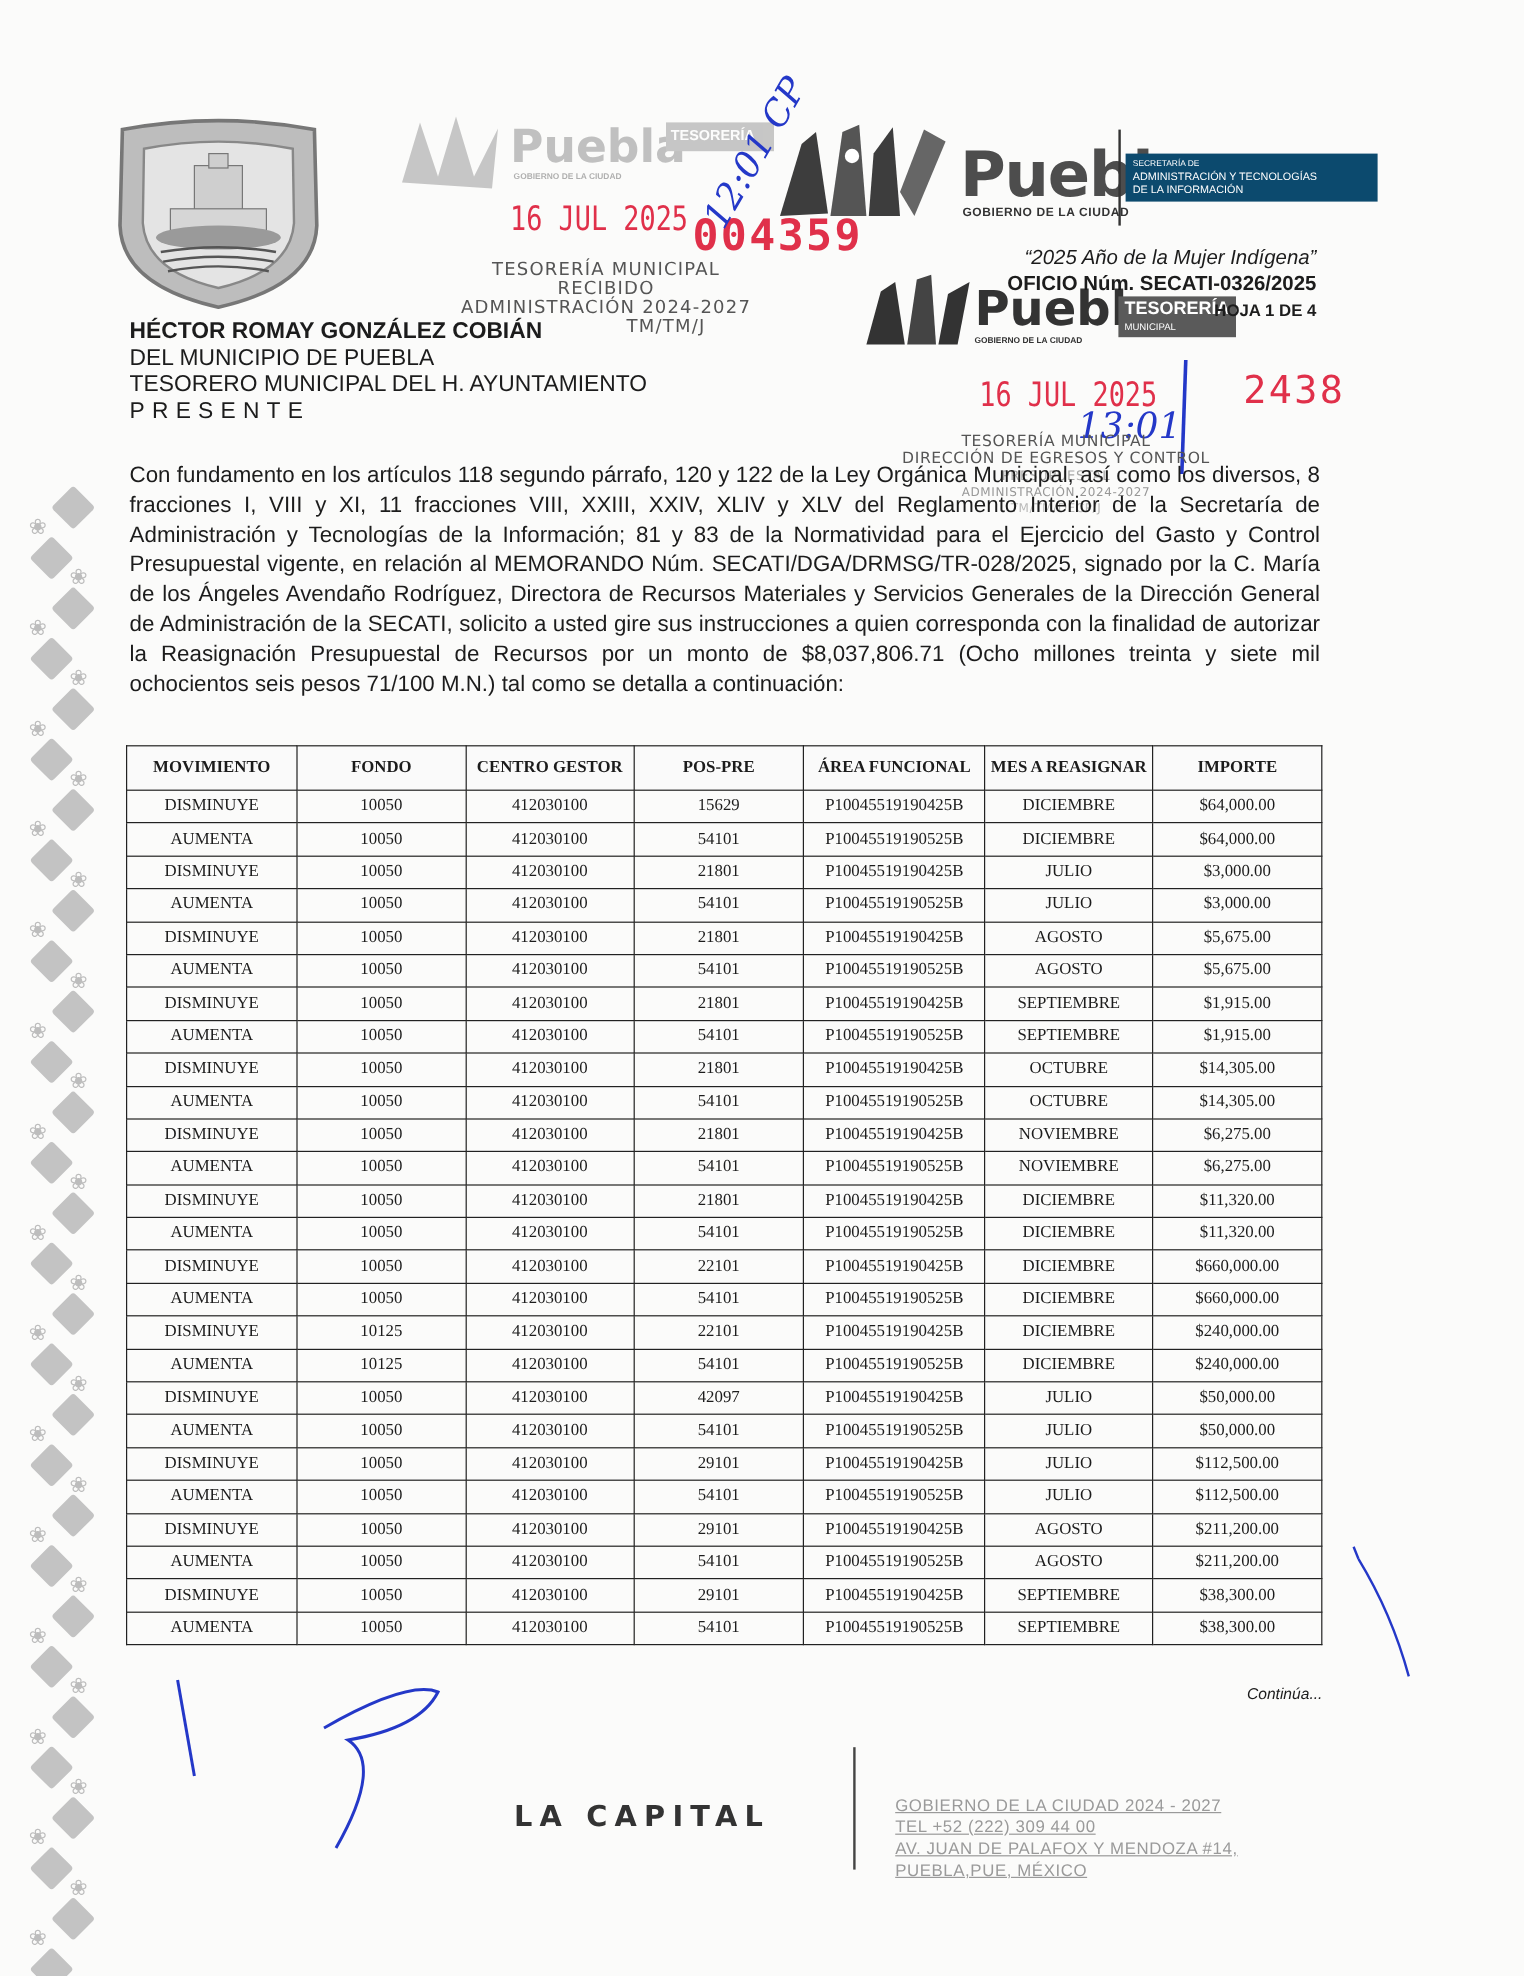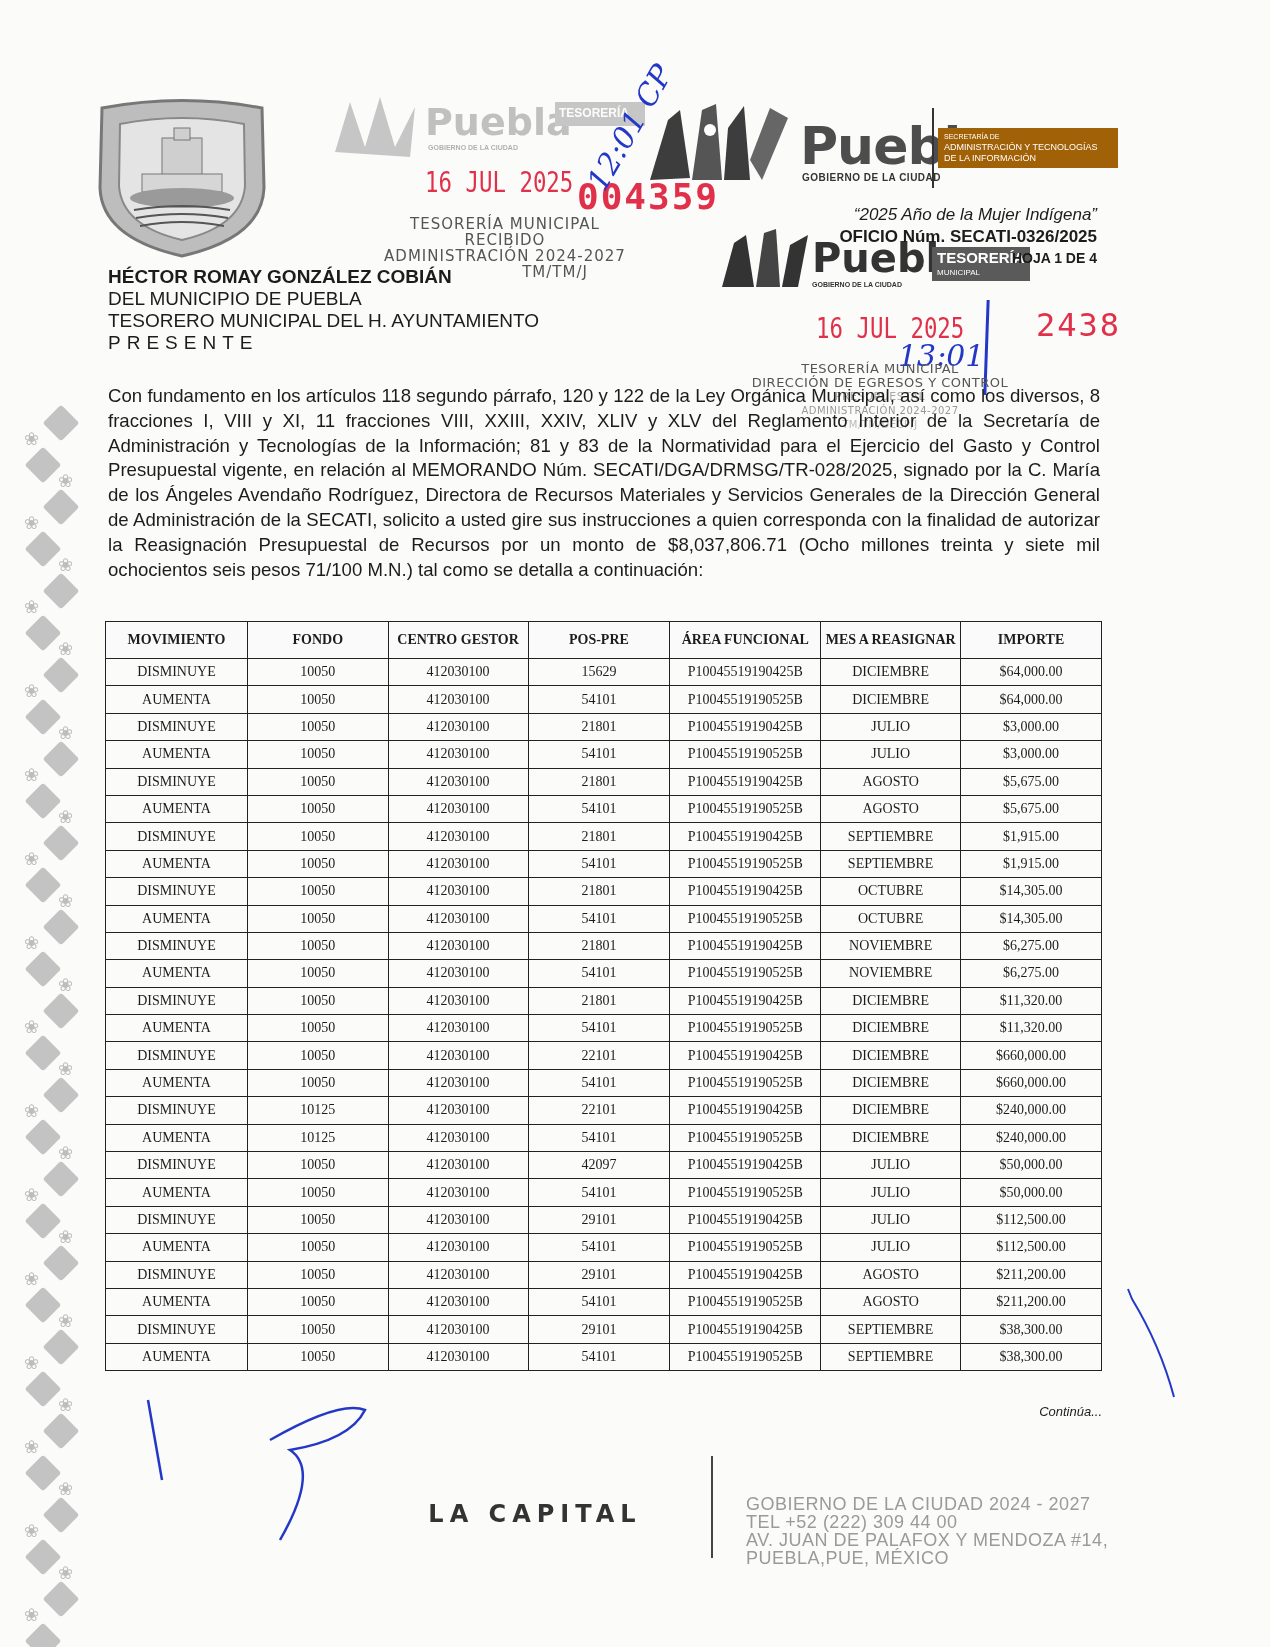--- a/index.html
+++ b/index.html
@@ -12,21 +12,21 @@
   .side-border .d { position:absolute; width:26px; height:26px; background:#c3c3c3; transform:rotate(45deg); border-radius:3px; }
   .side-border .leaf { position:absolute; font-size:18px; color:#bdbdbd; }
 
   
   .crest { left:92px; top:98px; width:180px; height:160px; }
   .crest svg { width:100%; height:100%; }
   .puebla-logo { left:650px; top:100px; height:90px; width:580px; }
   .puebla-word { position:absolute; left:150px; top:16px; font-size:52px; color:#4d4d4d; letter-spacing:-1px; font-family:"DejaVu Sans", sans-serif; font-weight:bold; }
   .puebla-sub { position:absolute; left:152px; top:72px; font-size:10px; color:#333; font-weight:bold; letter-spacing:0.5px; }
   .puebla-divider { position:absolute; left:282px; top:8px; width:2px; height:80px; background:#333; }
-  .secati-box { position:absolute; left:288px; top:28px; width:180px; height:40px; background:#a16207; color:#fff; padding:3px 6px; box-sizing:border-box; font-size:9px; line-height:11px; }
+  .secati-box { position:absolute; left:288px; top:28px; width:210px; height:40px; background:#0c4a6e; color:#fff; padding:3px 6px; box-sizing:border-box; font-size:9px; line-height:11px; }
   .secati-box .small { font-size:7px; }
   .emblem { position:absolute; left:0; top:0; width:140px; height:90px; }
 
   .faded-logo { left:330px; top:92px; width:320px; height:70px; opacity:.45; }
   .faded-logo .w { position:absolute; left:95px; top:8px; font-size:38px; color:#7a7a7a; font-family:"DejaVu Sans", sans-serif; font-weight:bold; }
   .faded-logo .box { position:absolute; left:225px; top:10px; width:90px; height:24px; background:#888; color:#fff; font-size:12px; font-weight:bold; padding:4px; box-sizing:border-box; }
   .faded-logo .g { position:absolute; left:98px; top:52px; font-size:7px; color:#555; font-weight:bold; }
 
   .tes-logo { left:720px; top:225px; width:280px; height:70px; }
   .tes-logo .w { position:absolute; left:92px; top:10px; font-size:40px; color:#333; font-family:"DejaVu Sans", sans-serif; font-weight:bold; }
@@ -58,21 +58,21 @@
   .tbl th { height:36px; font-size:14px; font-weight:bold; line-height:16px; background:#fafafa; }
   .tbl td { height:26.4px; }
 
   .continua { right:168px; top:1404px; font-size:13px; font-style:italic; }
 
   
   .footer-brand { left:390px; top:1500px; width:290px; text-align:center; color:#333; }
   .footer-brand .top { font-size:24px; letter-spacing:6px; font-weight:bold; font-family:"DejaVu Sans", sans-serif; }
   .footer-brand .bot { font-size:34px; font-weight:bold; letter-spacing:1px; font-family:"DejaVu Sans", sans-serif; margin-top:-4px; }
   .footer-divider { left:711px; top:1456px; width:2px; height:102px; background:#444; }
-  .footer-info { left:746px; top:1495px; font-size:18px; line-height:18px; color:#9a9a9a; letter-spacing:0.5px; }
+  .footer-info { left:746px; top:1495px; font-size:14px; line-height:18px; color:#9a9a9a; letter-spacing:0.5px;text-decoration:underline; }
 </style>
 </head>
 <body>
 
 <div class="abs side-border" id="sideBorder">
     <div class="d" style="left: 26px; top: 0px;"></div>
     <span class="leaf" style="left: 2px; top: 18px;">❀</span>
     <div class="d" style="left: 8px; top: 42px;"></div>
     <span class="leaf" style="left: 36px; top: 60px;">❀</span>
     <div class="d" style="left: 26px; top: 84px;"></div>

